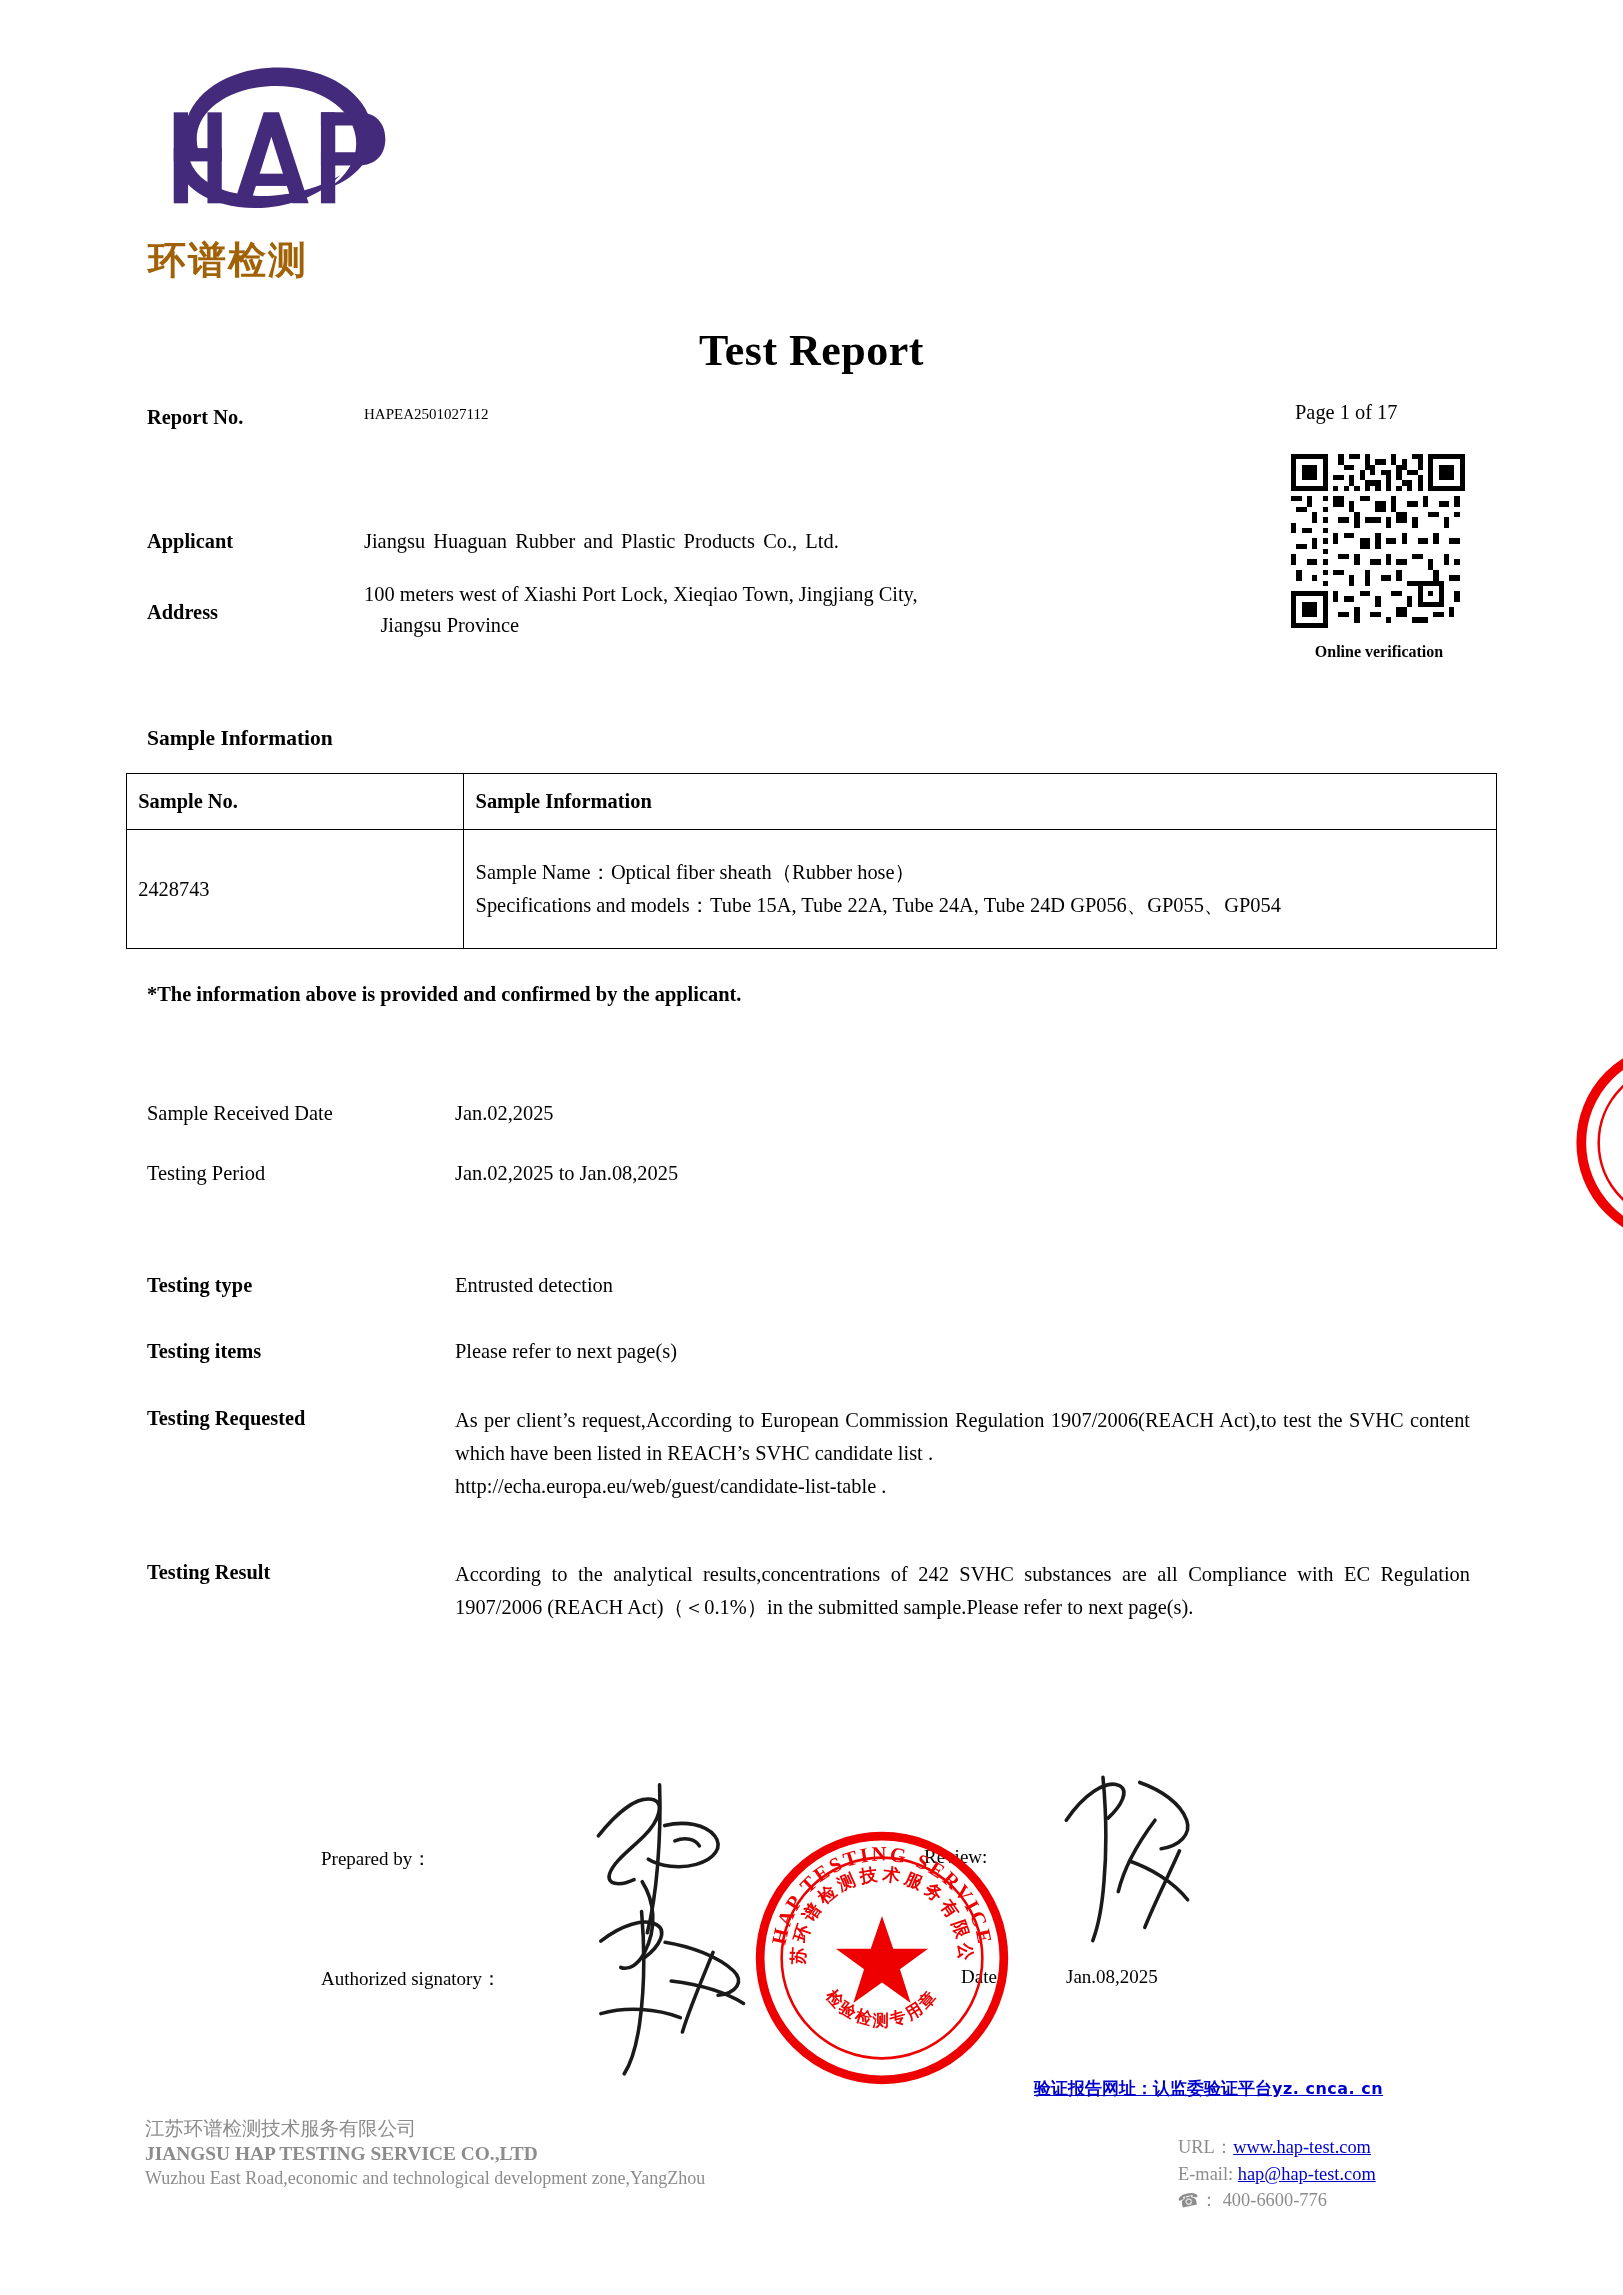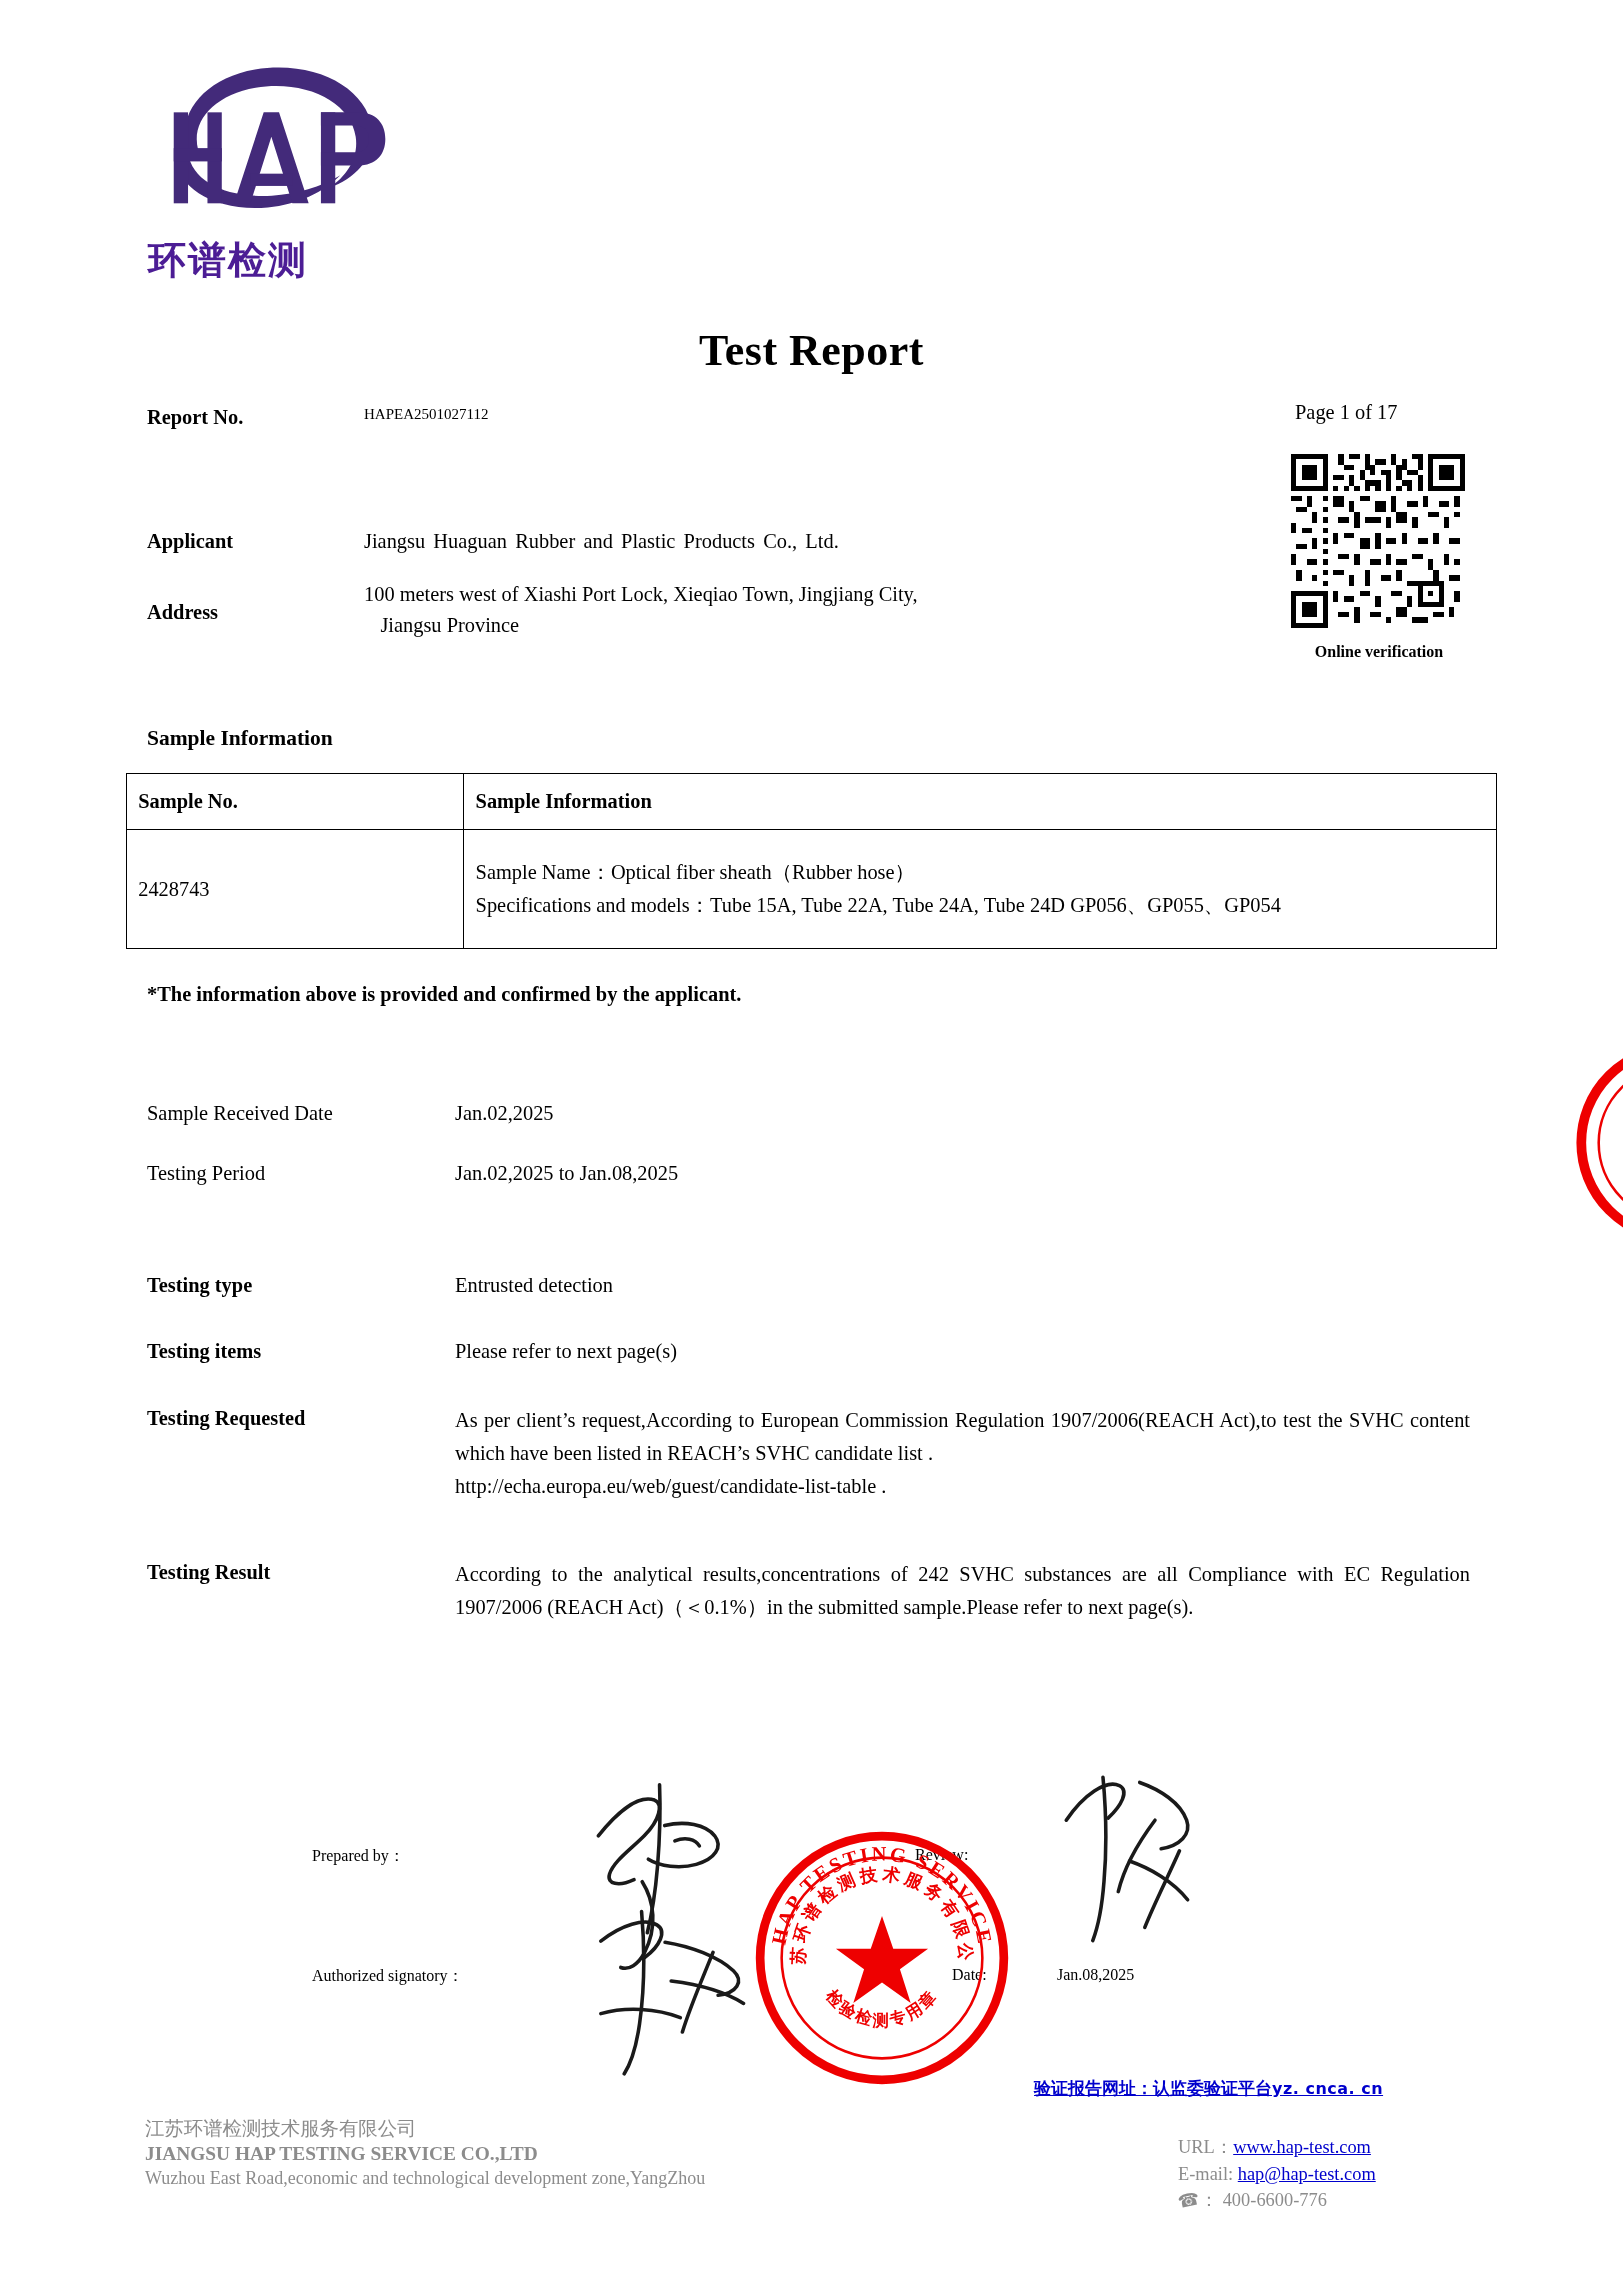--- a/index.html
+++ b/index.html
@@ -35,21 +35,21 @@
     height: 184px;
   }
   .logo-cn {
     position: absolute;
     left: 3.1px;
     top: 184px;
     font-family: "DejaVu Sans", sans-serif;
     font-weight: 700;
     font-size: 38px;
     letter-spacing: 2px;
-    color: #4c1d95;
+    color: #a16207;
     white-space: nowrap;
   }
 
   
   .doc-title {
     position: absolute;
     left: 0;
     top: 325px;
     width: 1623px;
     text-align: center;
@@ -196,21 +196,22 @@
     left: 455px; top: 1558px; width: 1015px;
     font-size: 20.4px;
     line-height: 1.62;
     text-align: justify;
     text-align-last: left;
   }
 
   
   .sig-label {
     position: absolute;
-    font-size: 16px;
+    font-size: 19px;
+    margin-left: 9px;
   }
   .lbl-prepared   { left: 312px; top: 1846px; }
   .lbl-review     { left: 915px; top: 1846px; }
   .lbl-authorized { left: 312px; top: 1966px; }
   .lbl-date       { left: 952px; top: 1966px; }
   .val-date       { left: 1057px; top: 1966px; }
 
   .sig-hand {
     position: absolute;
     font-family: "DejaVu Sans", sans-serif;

